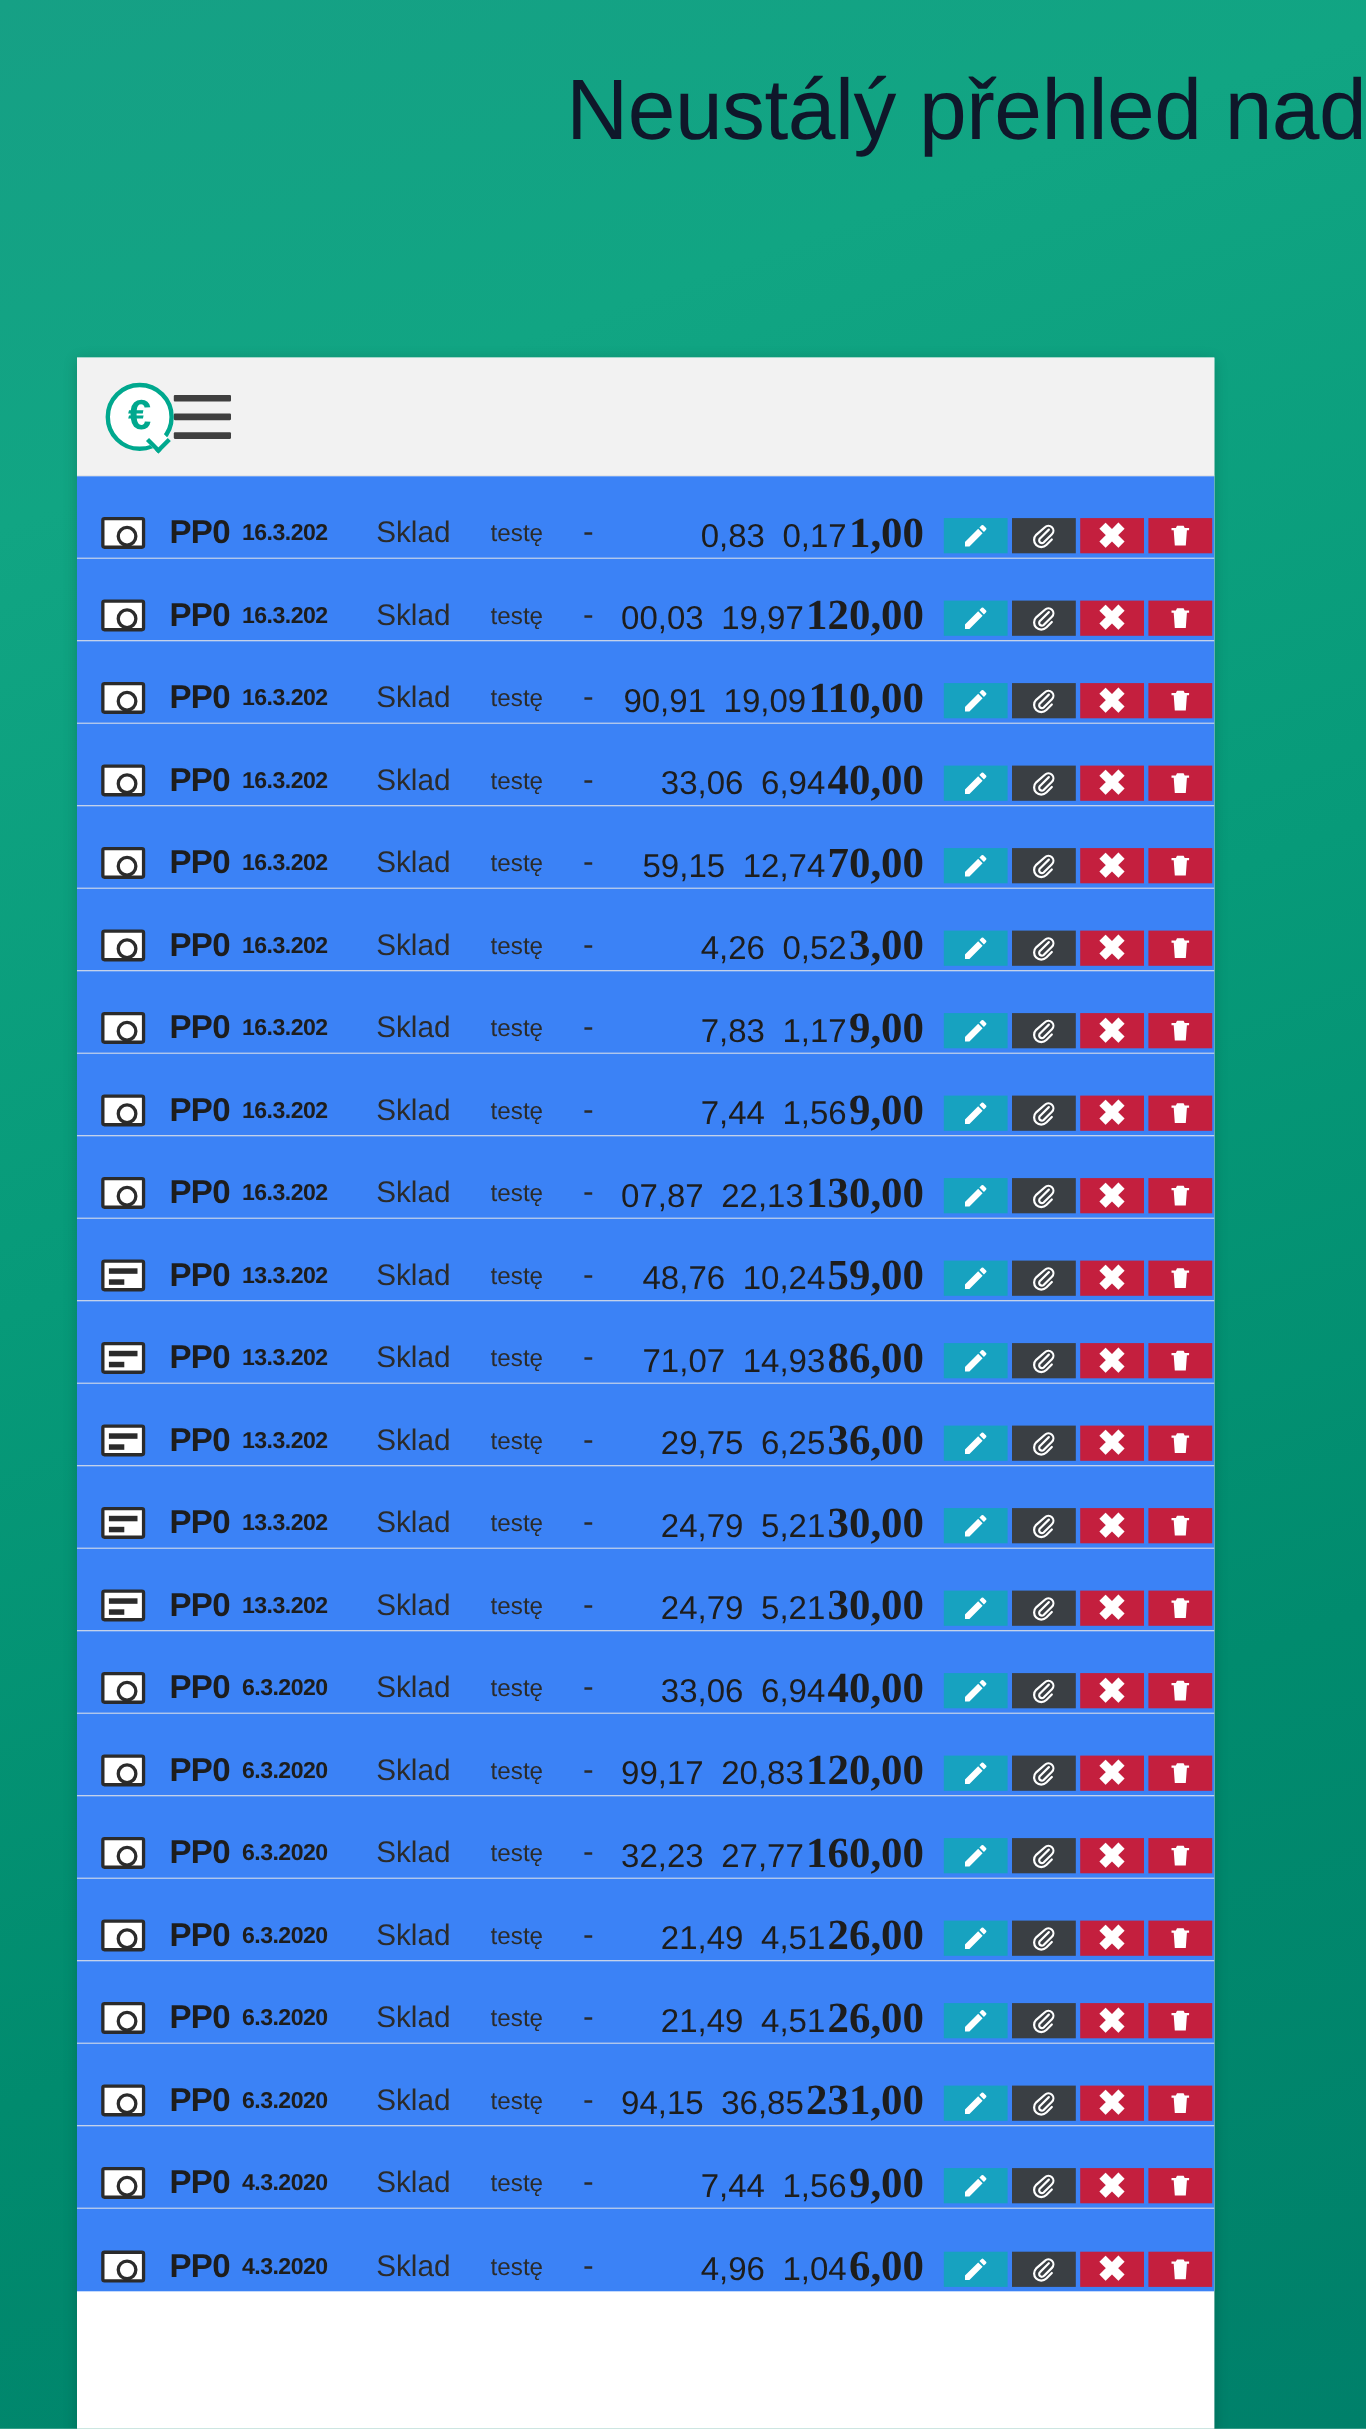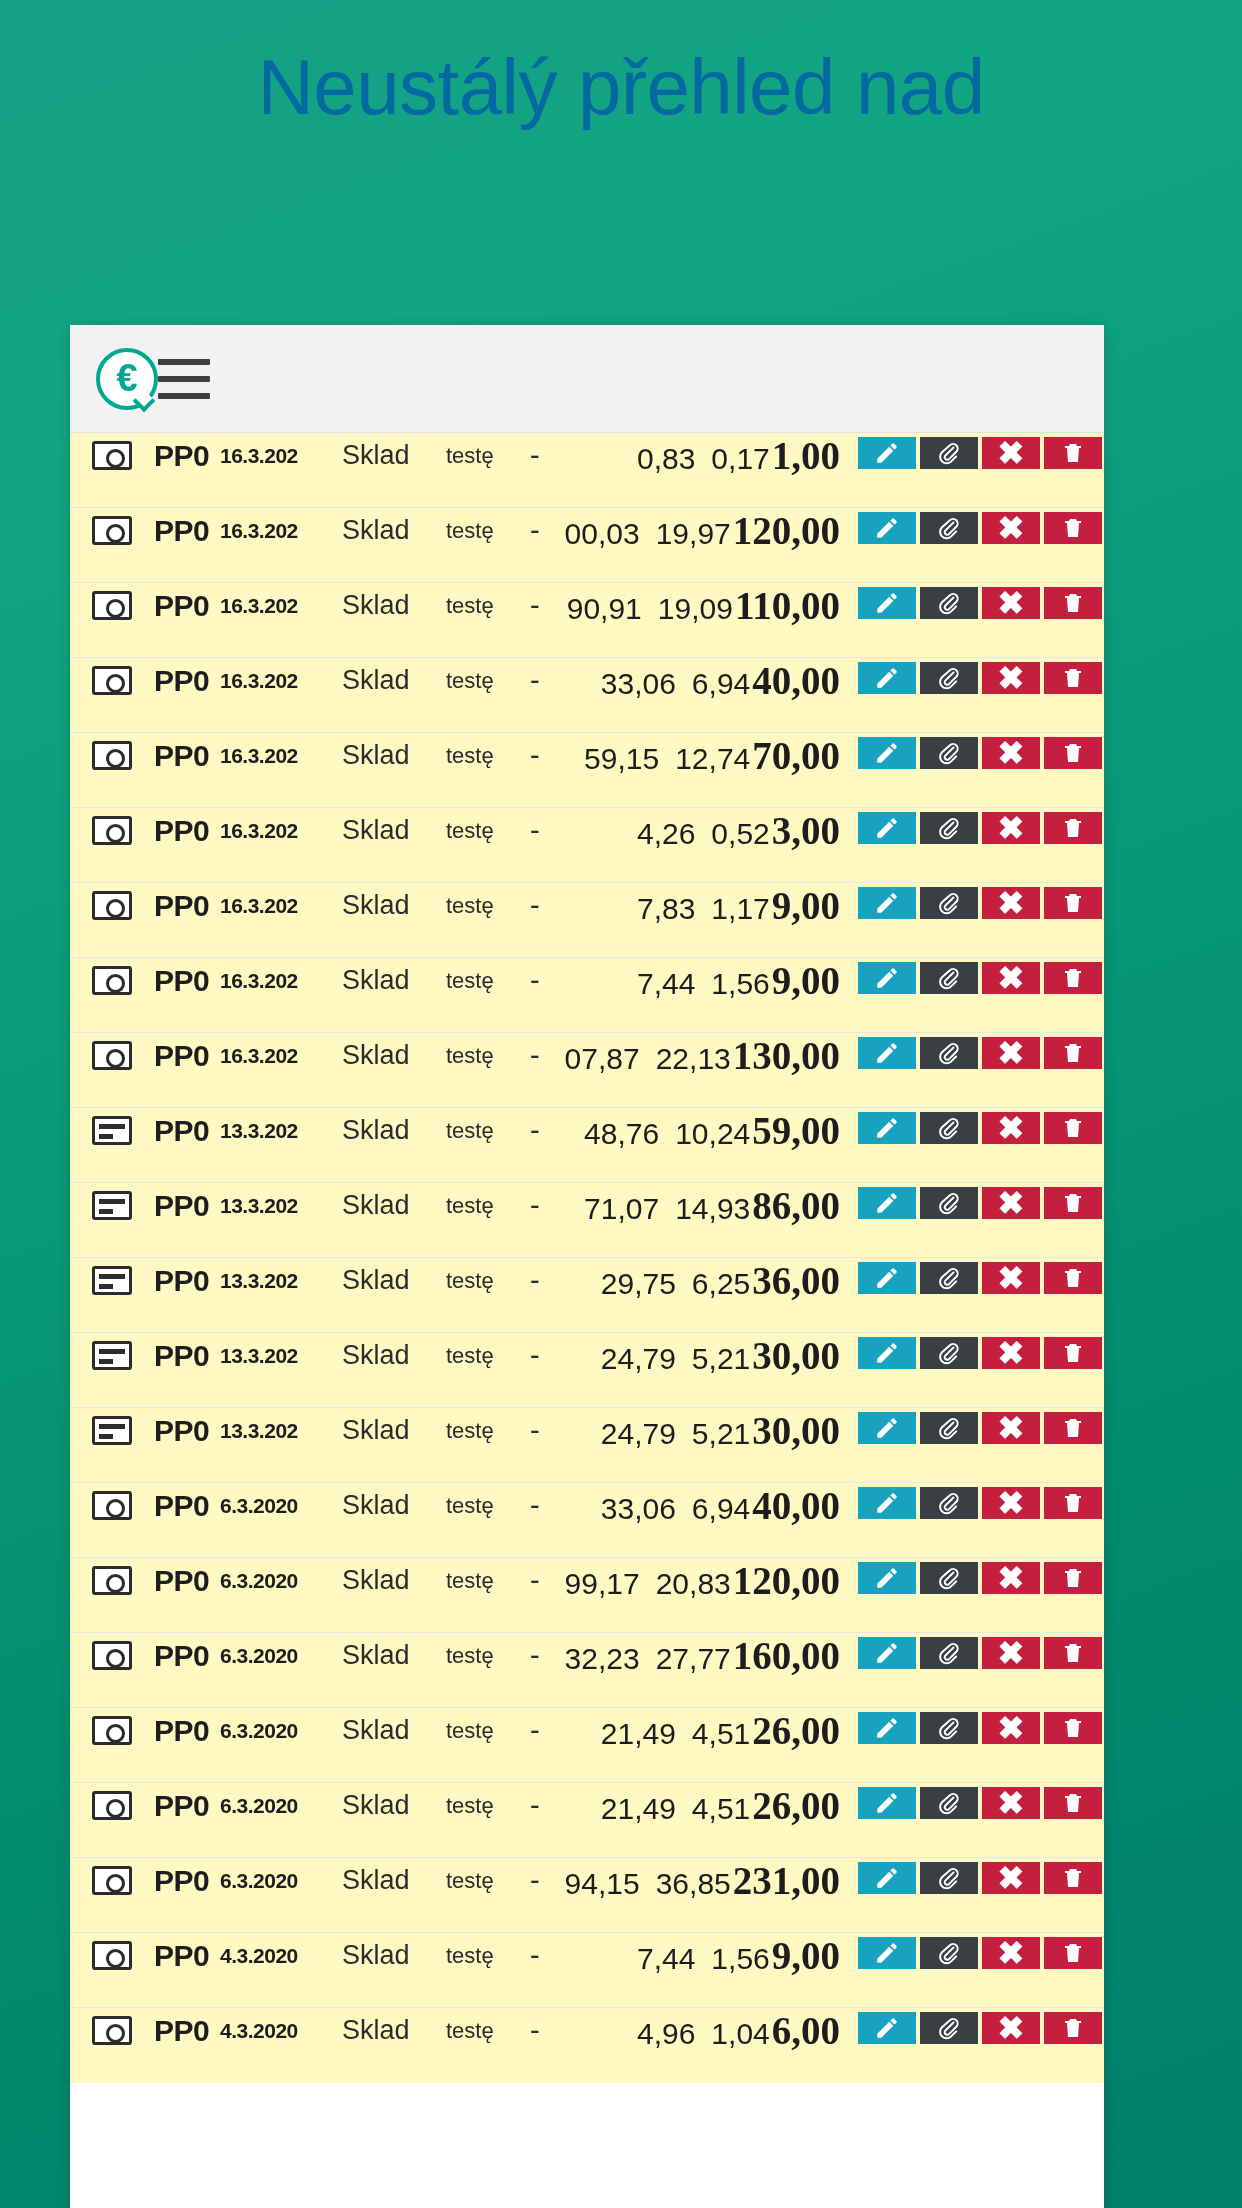--- a/index.html
+++ b/index.html
@@ -9,23 +9,23 @@
     font-family: "Liberation Sans", sans-serif;
     overflow: hidden;
   }
   body {
     background: linear-gradient(160deg, #16a085 0%, #11a583 18%, #079a79 45%, #018b6e 72%, #00806a 100%);
     position: relative;
   }
 
   
   .headline {
-    padding-top: 46px;
-    text-align: center;
-    color: #0369a1;
+    padding-top: 58px;
+    text-align: right;
+    color: #0f172a;
     line-height: 1.06;
   }
   .headline .line1 {
     font-size: 78px;
     font-weight: 300;
     letter-spacing: -0.5px;
     display: block;
   }
   .headline .line2 {
     font-size: 80px;
@@ -96,24 +96,24 @@
     flex: 0 0 auto;
   }
   .hamburger span {
     display: block; height: 6px; background: #3f3f3f; border-radius: 1px;
   }
 
   
   .rows { position: relative; }
   .row {
     display: flex;
-    align-items: flex-start;
+    align-items: flex-end;
     height: 75px;
     border-bottom: 1px solid #e6e6e6;
-    background: #fef9c3;
+    background: #3b82f6;
   }
   .row-main {
     flex: 1 1 auto;
     display: flex;
     align-items: center;
     min-width: 0;
     padding-left: 22px;
   }
   .cell-icon {
     width: 62px;

